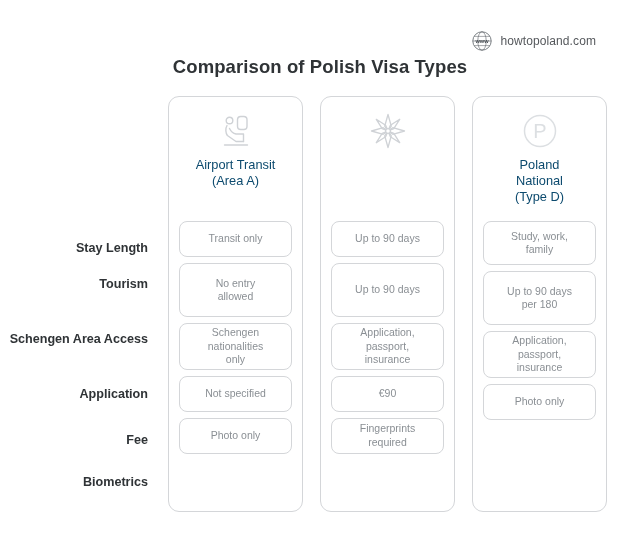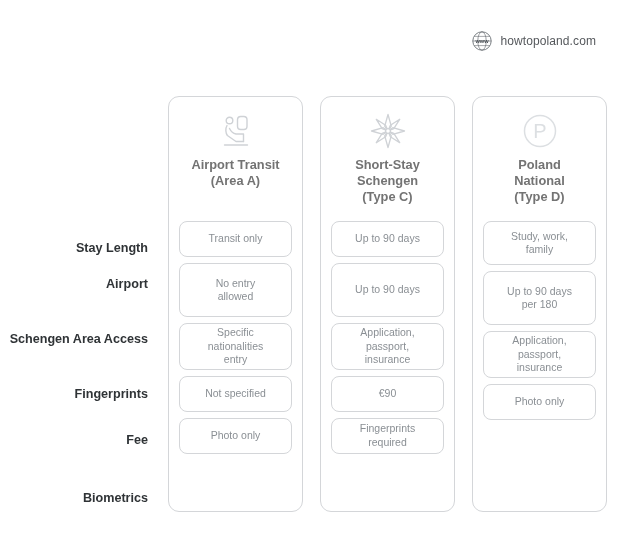--- a/index.html
+++ b/index.html
@@ -110,22 +110,22 @@
   }
   .col-icon {
     height: 40px;
     display: flex;
     align-items: center;
     justify-content: center;
     margin-bottom: 6px;
   }
   .col-title {
     font-size: 12.8px;
-    font-weight: bold;
-    color: #737373;
+    font-weight: normal;
+    color: #0c4a6e;
     text-align: center;
     line-height: 16px;
   }
 
   .cells {
     width: 100%;
     flex: 1 1 auto;
     display: flex;
     flex-direction: column;
     gap: 6px;
@@ -162,30 +162,31 @@
         <ellipse cx="11" cy="11" rx="4.2" ry="9.2" fill="none" stroke="#6b7075" stroke-width="0.7"></ellipse>
         <line x1="1.8" y1="11" x2="20.2" y2="11" stroke="#6b7075" stroke-width="0.7"></line>
         <line x1="3.2" y1="6.4" x2="18.8" y2="6.4" stroke="#6b7075" stroke-width="0.6"></line>
         <line x1="3.2" y1="15.6" x2="18.8" y2="15.6" stroke="#6b7075" stroke-width="0.6"></line>
         <text x="11" y="13.4" font-family="Liberation Sans, sans-serif" font-size="5.6" font-weight="bold" fill="#4a4f54" text-anchor="middle">www</text>
       </svg>
     </span>
     <span class="brand-text">howtopoland.com</span>
   </div>
 
+  <div class="title">Comparison of Polish Visa Types</div>
 
   <div class="table">
 
     <div class="labelcol">
       <div class="rowlabel" style="top:134px; height:36px;">Stay Length</div>
-      <div class="rowlabel" style="top:166px; height:44px;">Airport</div>
+      <div class="rowlabel" style="top:166px; height:44px;">Tourism</div>
       <div class="rowlabel" style="top:216px; height:54px;">Schengen Area Access</div>
-      <div class="rowlabel" style="top:276px; height:44px;">Fingerprints</div>
+      <div class="rowlabel" style="top:276px; height:44px;">Application</div>
       <div class="rowlabel" style="top:326px; height:36px;">Fee</div>
-      <div class="rowlabel" style="top:384px; height:36px;">Biometrics</div>
+      <div class="rowlabel" style="top:368px; height:36px;">Biometrics</div>
     </div>
 
     <div class="cols">
 
       <div class="col">
         <div class="col-head">
           <div class="col-icon">
             <svg width="38" height="38" viewBox="0 0 38 38">
               <circle cx="12.5" cy="8.5" r="3.3" fill="none" stroke="#cfd2d6" stroke-width="1.4"></circle>
               <rect x="20.5" y="4.5" width="9.5" height="13" rx="3.2" fill="none" stroke="#cfd2d6" stroke-width="1.4"></rect>
@@ -195,21 +196,21 @@
             </svg>
           </div>
           <div class="col-title">
             <span>Airport Transit</span><br>
             <span>(Area A)</span>
           </div>
         </div>
         <div class="cells">
           <div class="cell h-sm">Transit only</div>
           <div class="cell h-lg">No entry allowed</div>
-          <div class="cell h-md">Specific nationalities entry</div>
+          <div class="cell h-md">Schengen nationalities only</div>
           <div class="cell h-sm">Not specified</div>
           <div class="cell h-sm">Photo only</div>
         </div>
       </div>
 
       <div class="col">
         <div class="col-head">
           <div class="col-icon">
             <svg width="38" height="38" viewBox="0 0 38 38">
               <g fill="none" stroke="#cfd2d6" stroke-width="1.3" stroke-linejoin="round">
@@ -218,25 +219,20 @@
                 <path d="M2.5 19 L14.2 15.7 L19 19 L14.2 22.3 Z"></path>
                 <path d="M35.5 19 L23.8 22.3 L19 19 L23.8 15.7 Z"></path>
                 <path d="M7.3 7.3 L16.6 13.2 L19 19 L13.2 16.6 Z"></path>
                 <path d="M30.7 30.7 L21.4 24.8 L19 19 L24.8 21.4 Z"></path>
                 <path d="M30.7 7.3 L24.8 16.6 L19 19 L21.4 13.2 Z"></path>
                 <path d="M7.3 30.7 L13.2 21.4 L19 19 L16.6 24.8 Z"></path>
               </g>
               <circle cx="19" cy="19" r="2.4" fill="#ffffff" stroke="#cfd2d6" stroke-width="1.3"></circle>
             </svg>
           </div>
-          <div class="col-title">
-            <span>Short-Stay</span><br>
-            <span>Schengen</span><br>
-            <span>(Type C)</span>
-          </div>
         </div>
         <div class="cells">
           <div class="cell h-sm">Up to 90 days</div>
           <div class="cell h-lg">Up to 90 days</div>
           <div class="cell h-md">Application, passport, insurance</div>
           <div class="cell h-sm">€90</div>
           <div class="cell h-sm">Fingerprints required</div>
         </div>
       </div>
 

